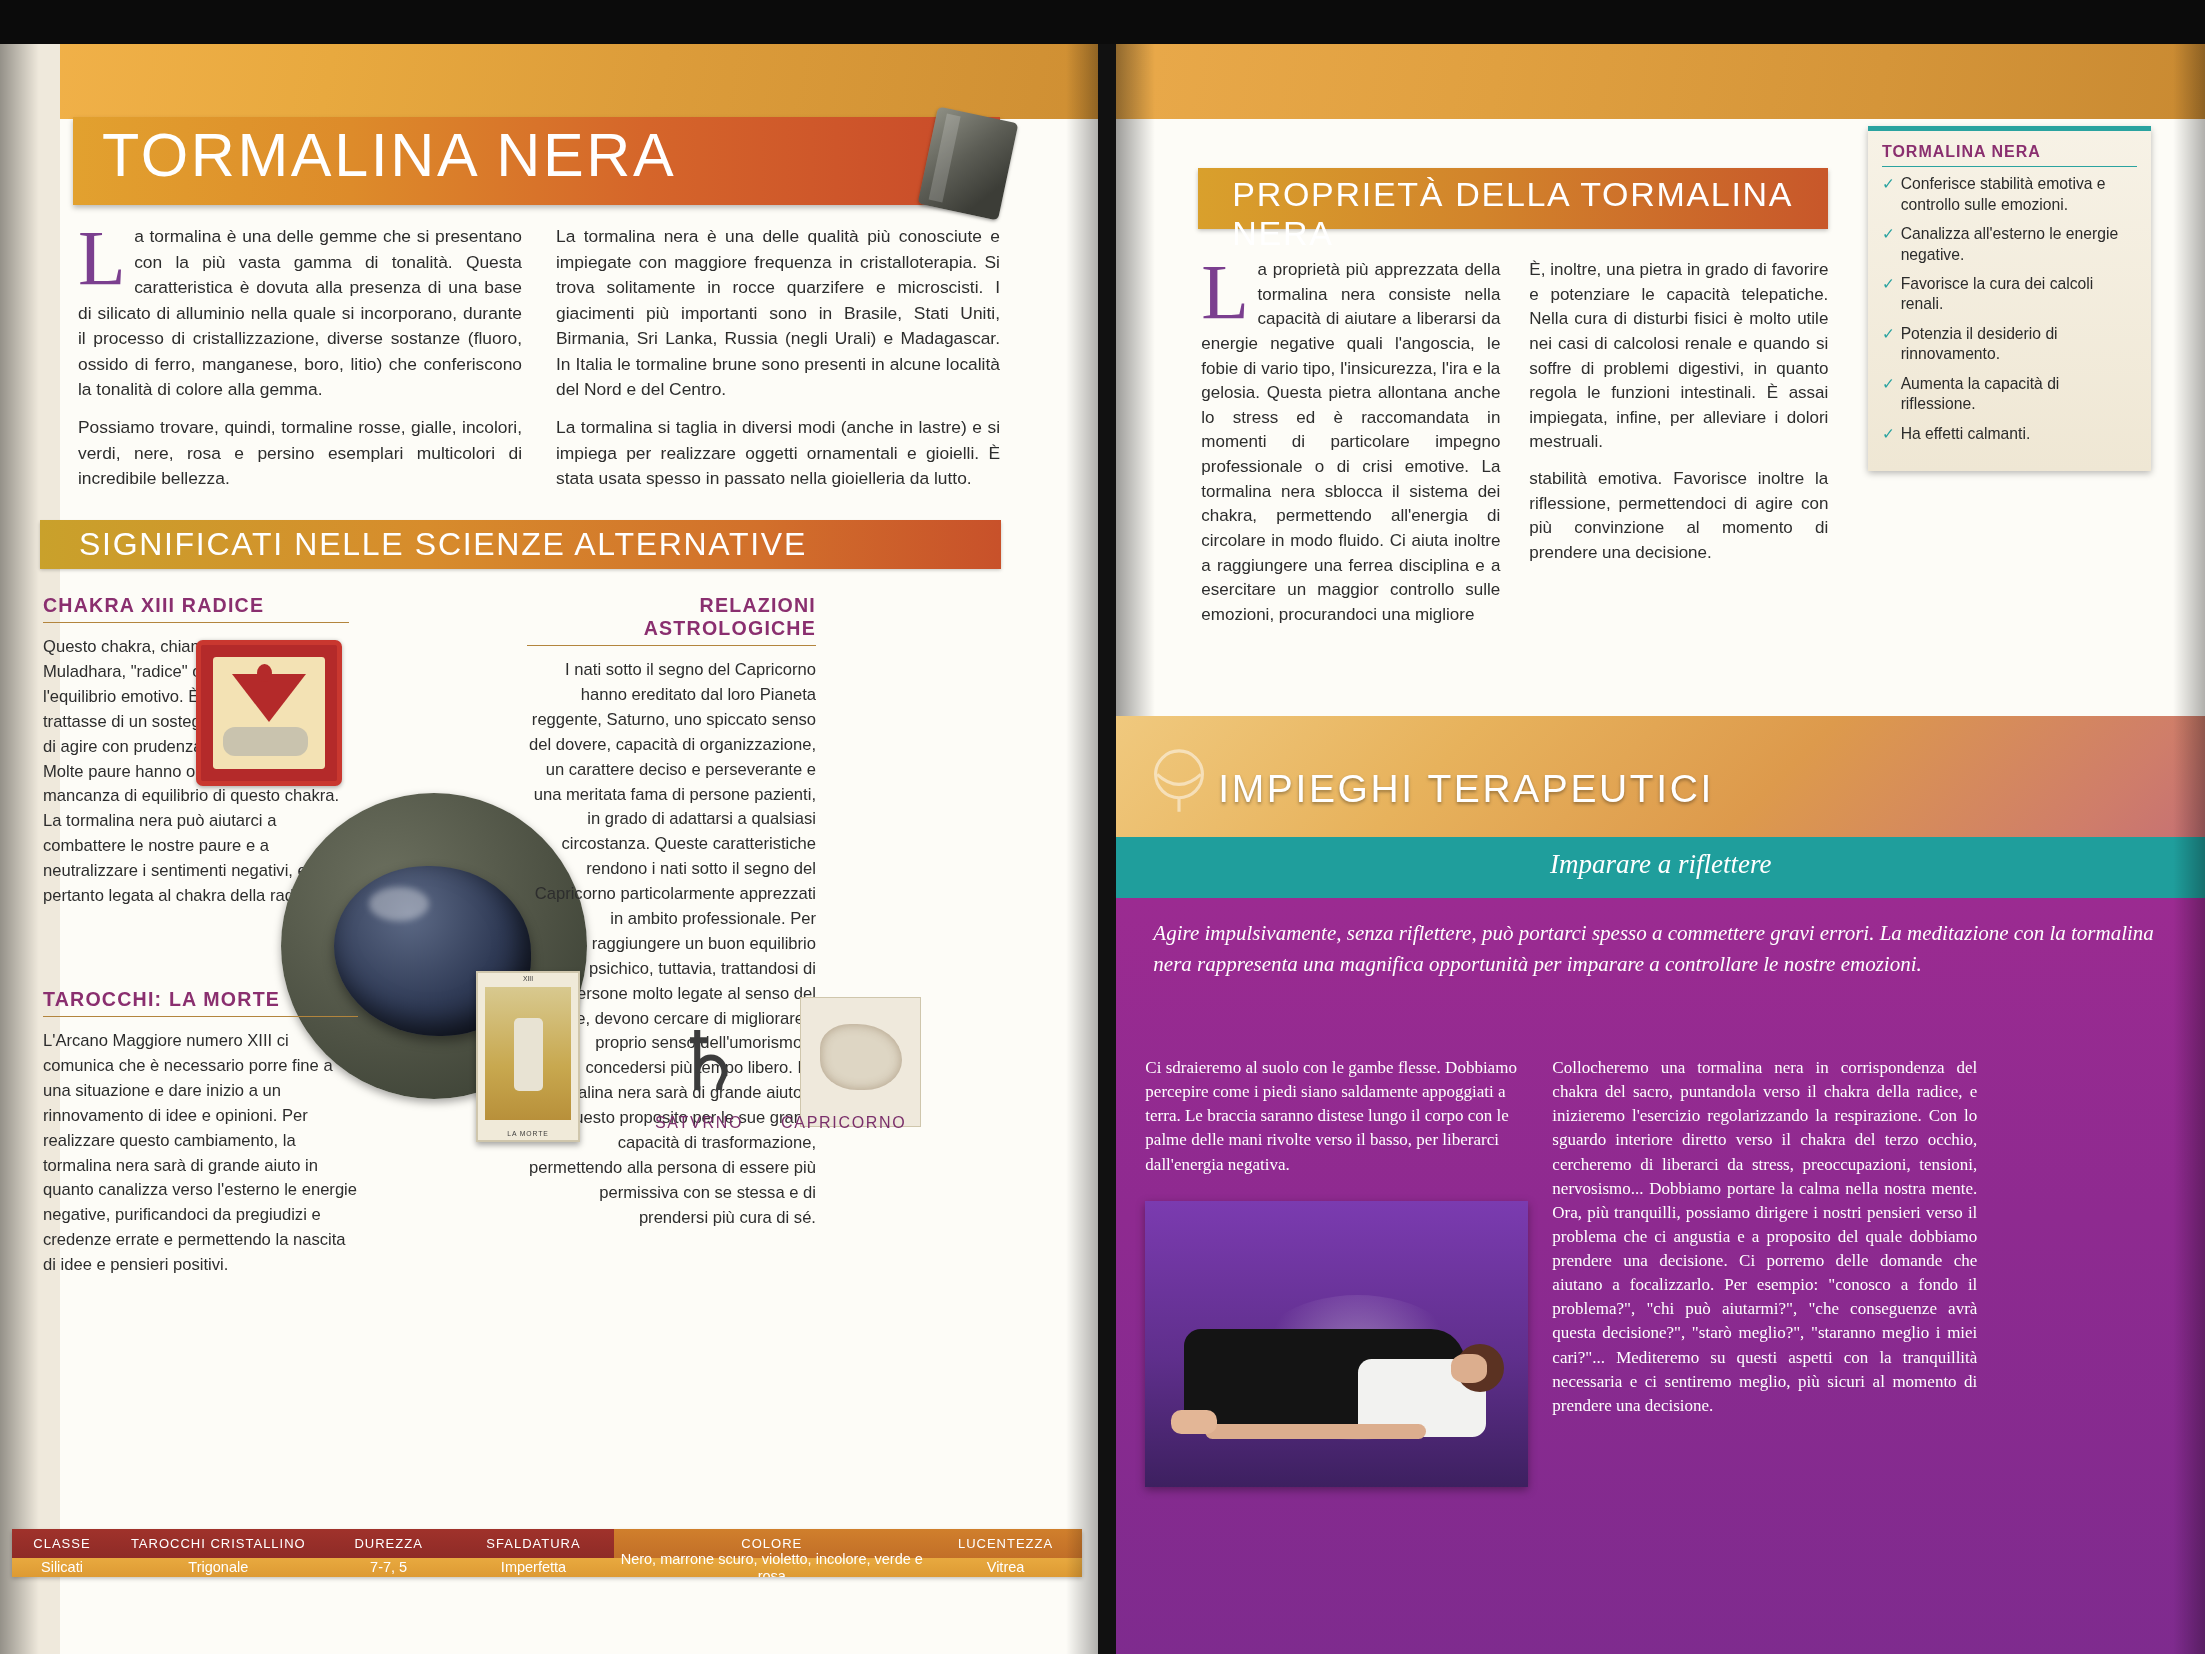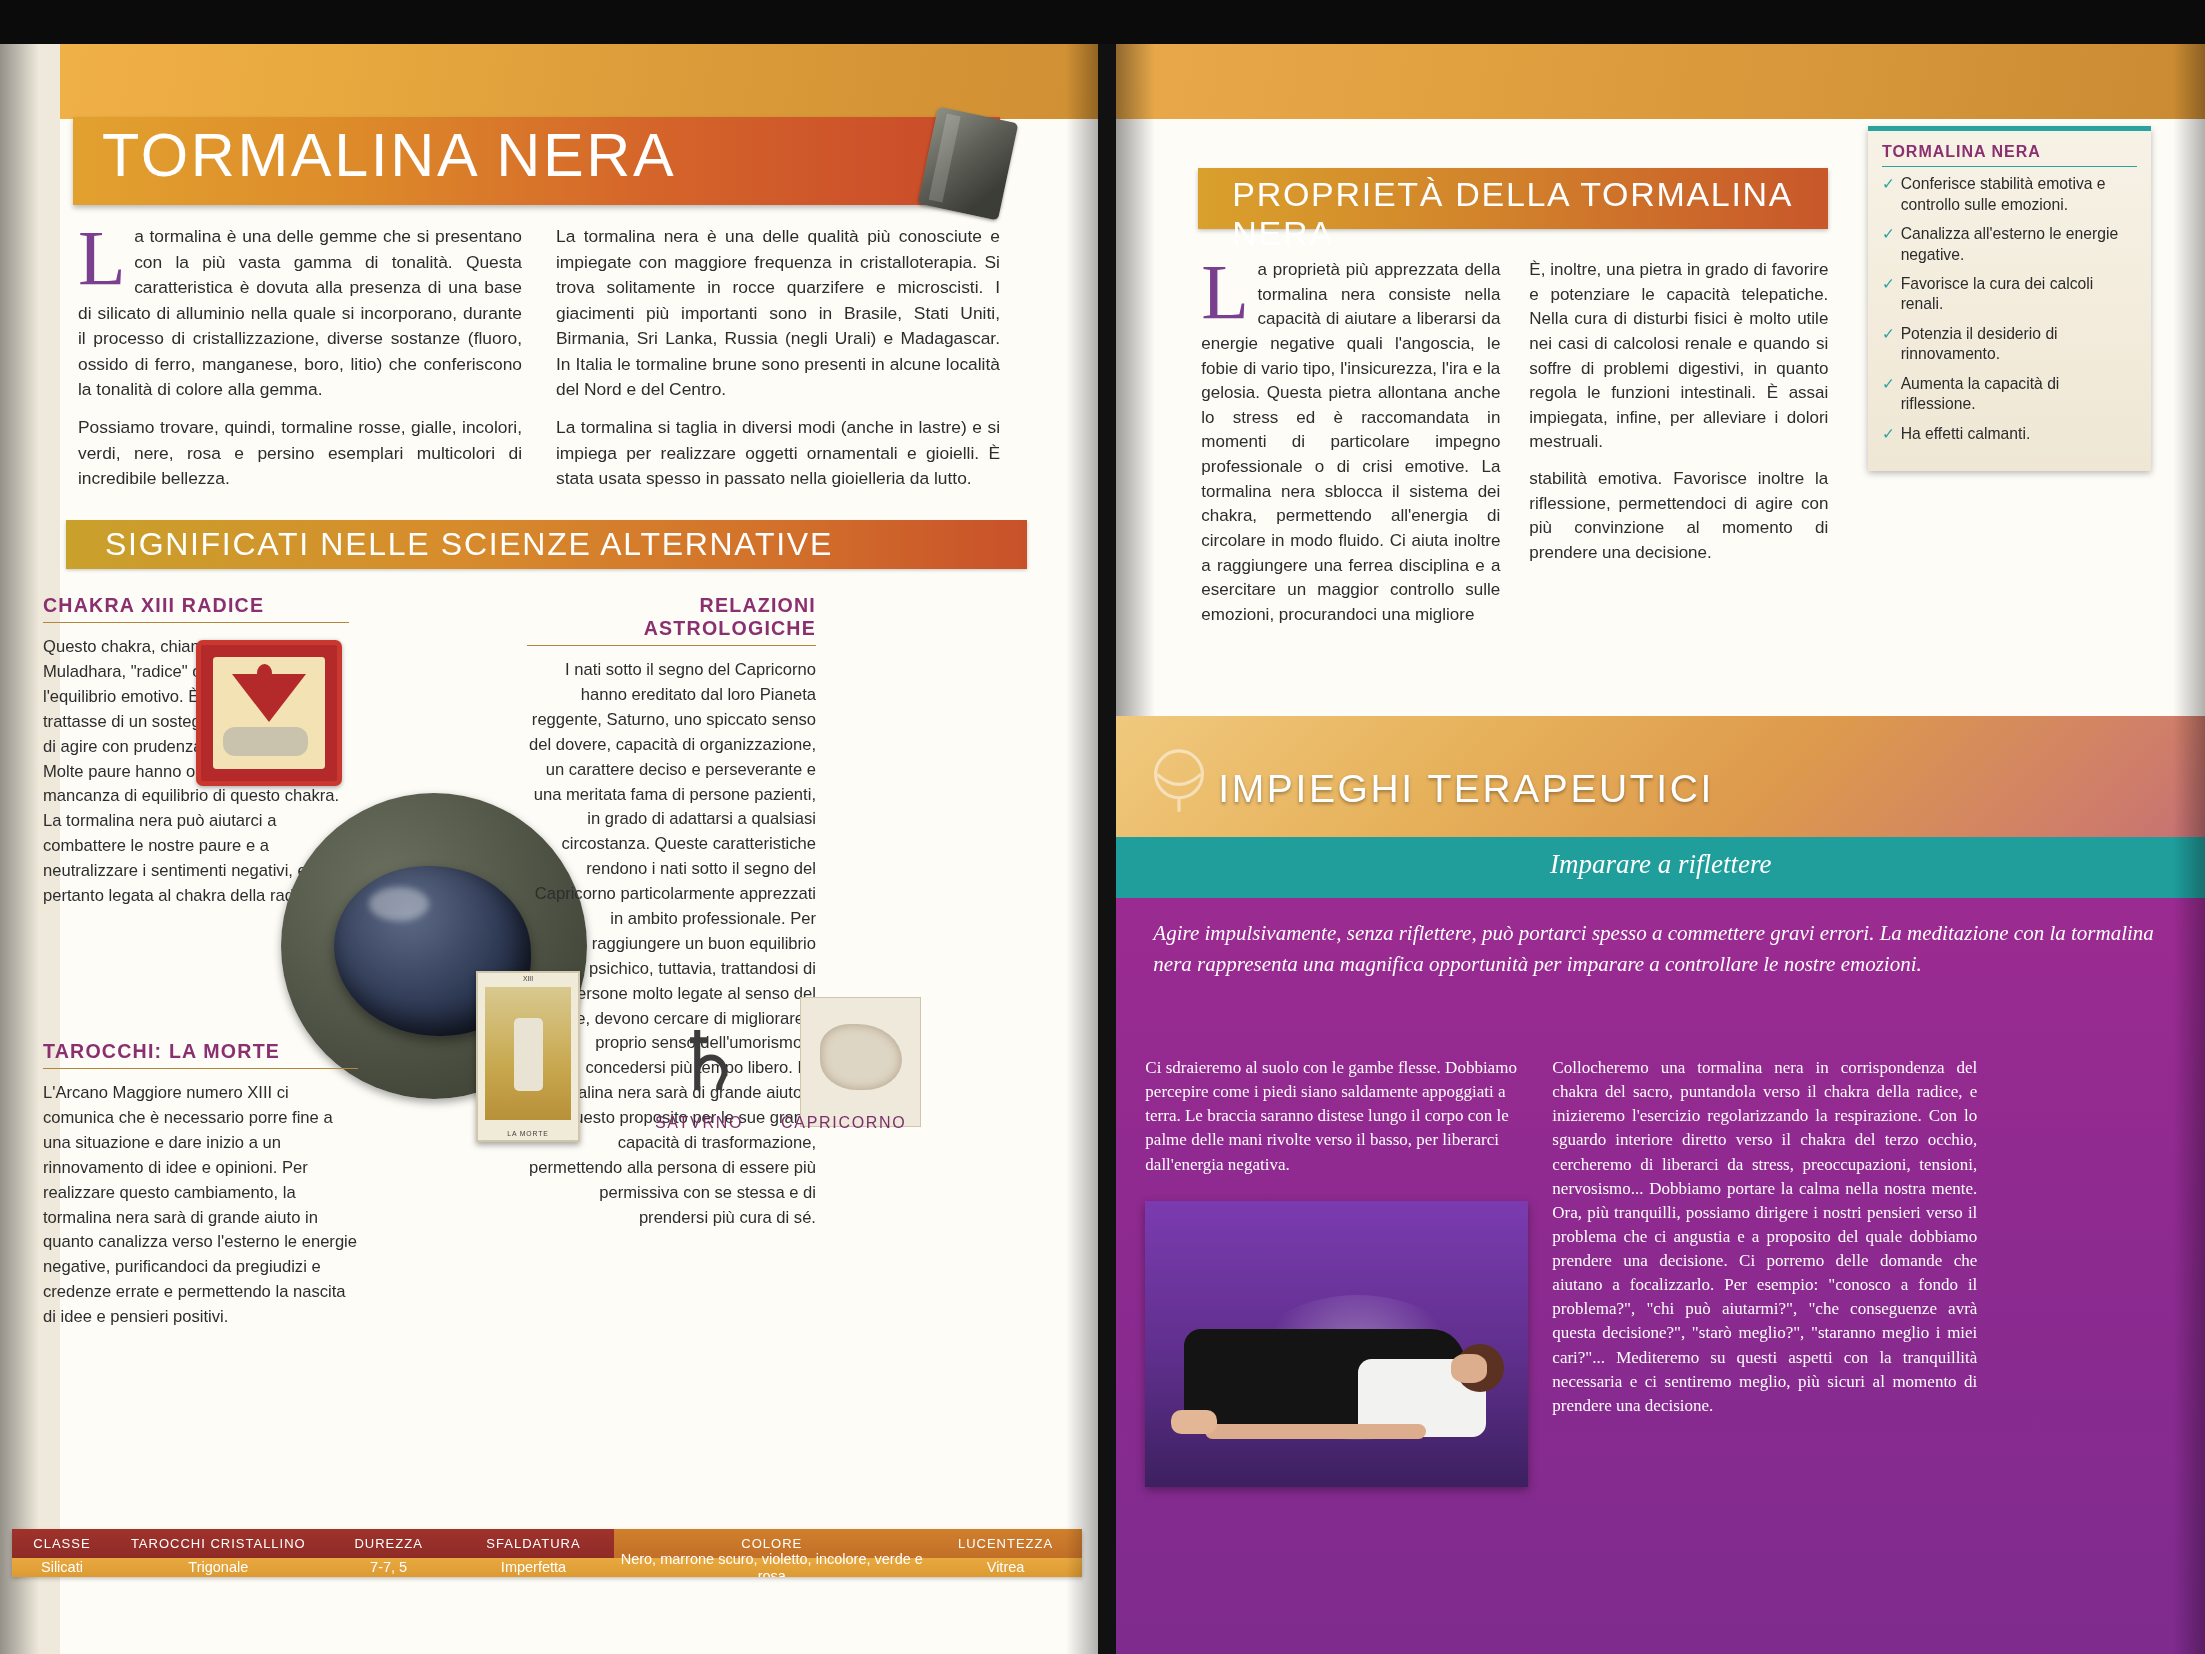--- a/index.html
+++ b/index.html
@@ -30,32 +30,32 @@
     background:linear-gradient(130deg,#8e8f84,#5c5d55 45%,#3c3d37 80%);transform:rotate(12deg);
     border-radius:5.1px;box-shadow:0 1.7px 3.4px rgba(0,0,0,.35);}
   .stone-sketch:after{content:"";position:absolute;left:10.2px;top:5.1px;width:13.6px;height:88px;
     background:rgba(255,255,255,.18);}
 
   .cols{position:absolute;left:78px;top:180px;width:922px;display:flex;gap:34px;}
   .col{width:444px;font-size:17.4px;line-height:1.47;color:#2d2d2d;text-align:justify;}
   .col p{margin:0 0 12px 0;}
   .dropcap{float:left;font-size:78px;line-height:.8;color:#7b3f8f;margin:3.4px 8.5px 0 0;font-family:"Liberation Serif",serif;}
 
-  .band2{position:absolute;left:66px;top:476px;width:961px;height:49px;
+  .band2{position:absolute;left:40px;top:476px;width:961px;height:49px;
     background:linear-gradient(90deg,#c9a12b 0%,#d78c2c 40%,#d2702b 75%,#c8512a 100%);
     box-shadow:0 1.7px 3.4px rgba(0,0,0,.22);}
   .band2 .tt{position:absolute;left:39px;top:6px;font-size:32px;color:#fff;letter-spacing:1.7px;}
 
   .sub-h{font-size:19.6px;color:#8a2f6f;letter-spacing:1.2px;font-weight:700;}
   .sub-underline{border-bottom:1.7px solid #b3853d;padding-bottom:5.1px;margin-bottom:12px;}
   .small{font-size:16.6px;line-height:1.5;color:#2d2d2d;}
 
   .blk-chakra{position:absolute;left:43px;top:550px;width:306px;}
   .blk-astro{position:absolute;left:527px;top:550px;width:289px;text-align:right;}
-  .blk-tarot{position:absolute;left:43px;top:996px;width:315px;}
+  .blk-tarot{position:absolute;left:43px;top:944px;width:315px;}
 
   .chakra-emblem{position:absolute;left:196px;top:596px;width:136px;height:136px;
     border-radius:6.8px;background:#b42a2a;border:5.1px solid #c9372f;box-shadow:0 1.7px 4.3px rgba(0,0,0,.3);}
   .chakra-emblem .inner{position:absolute;inset:12px;background:#f3e2b4;border-radius:3.4px;}
   .chakra-emblem .tri{position:absolute;left:31px;top:29px;width:0;height:0;
     border-left:37px solid transparent;border-right:37px solid transparent;border-top:48px solid #b42a2a;}
   .chakra-emblem .dot{position:absolute;left:56px;top:18.7px;width:15.3px;height:18.7px;background:#b42a2a;border-radius:50%;}
   .chakra-emblem .eleph{position:absolute;left:22px;top:82px;width:85px;height:29px;background:#c9c3ae;border-radius:12px;}
 
   .stone-photo{position:absolute;left:281px;top:749px;width:306px;height:306px;border-radius:50%;

